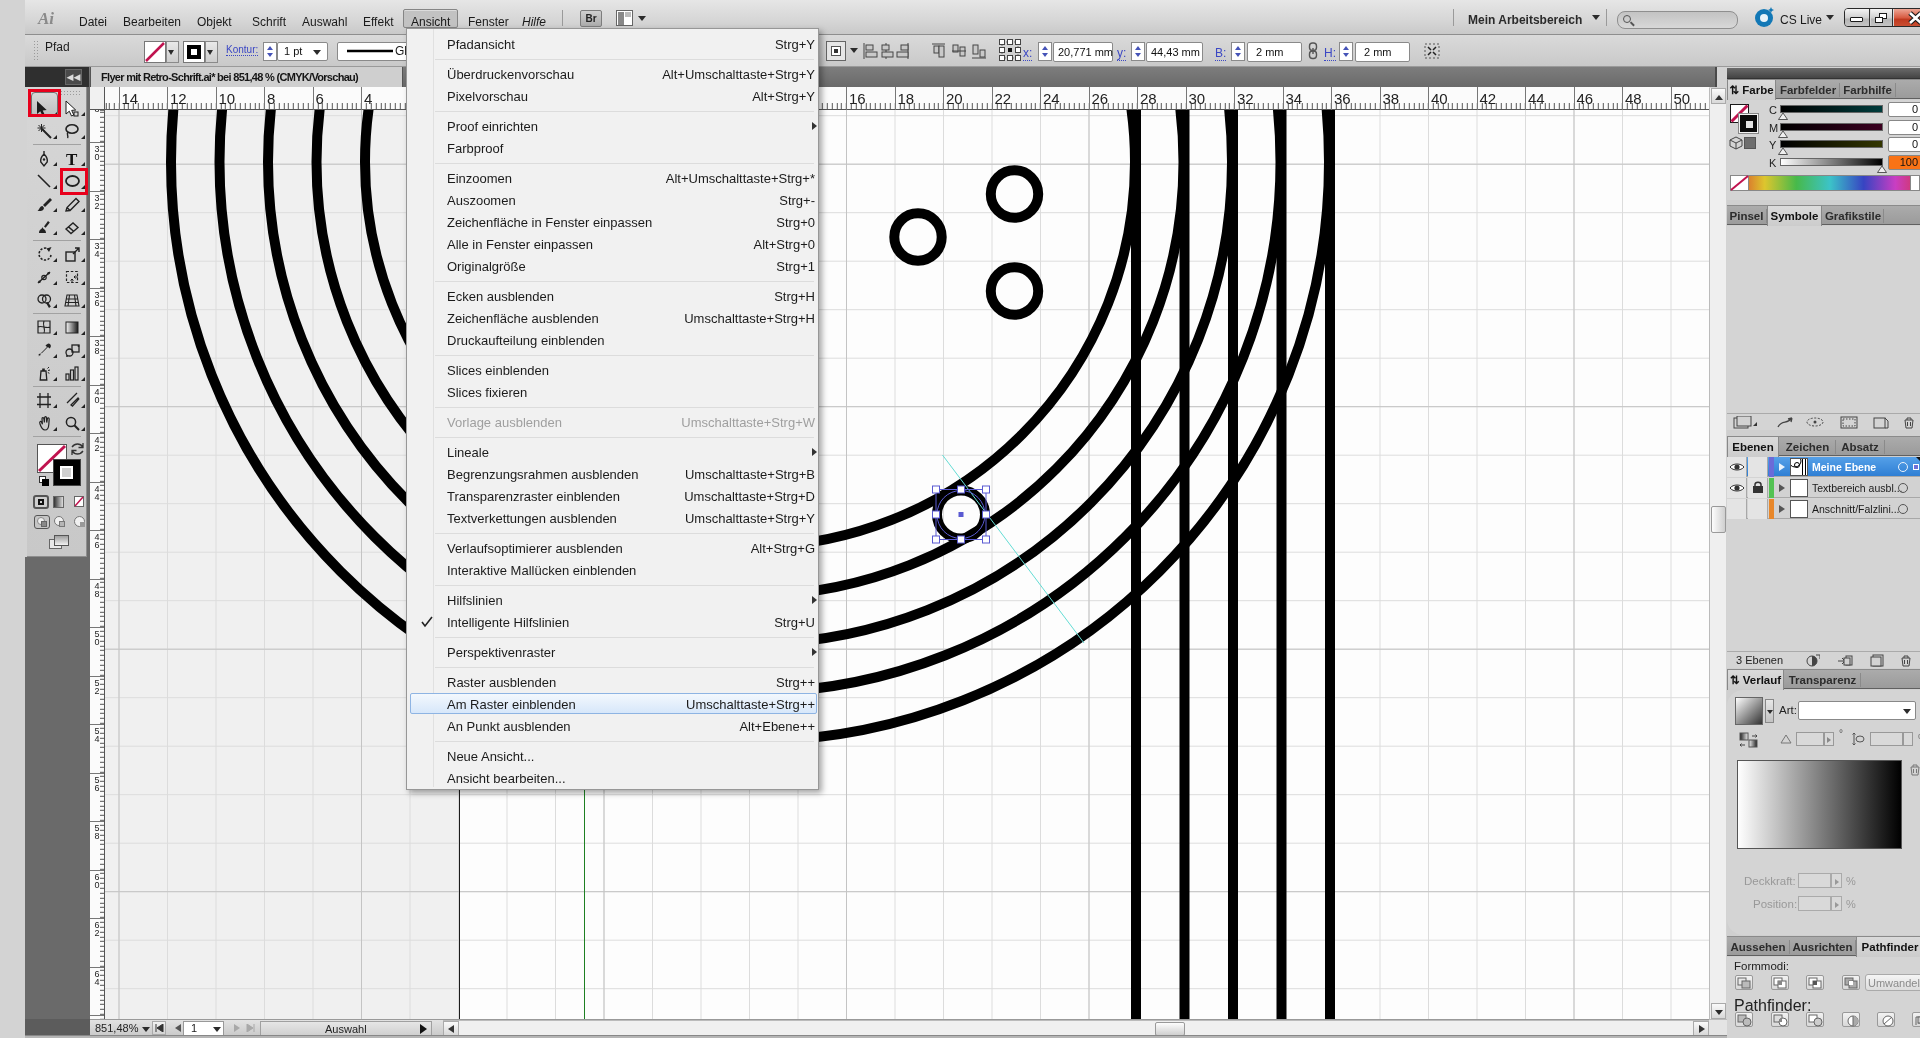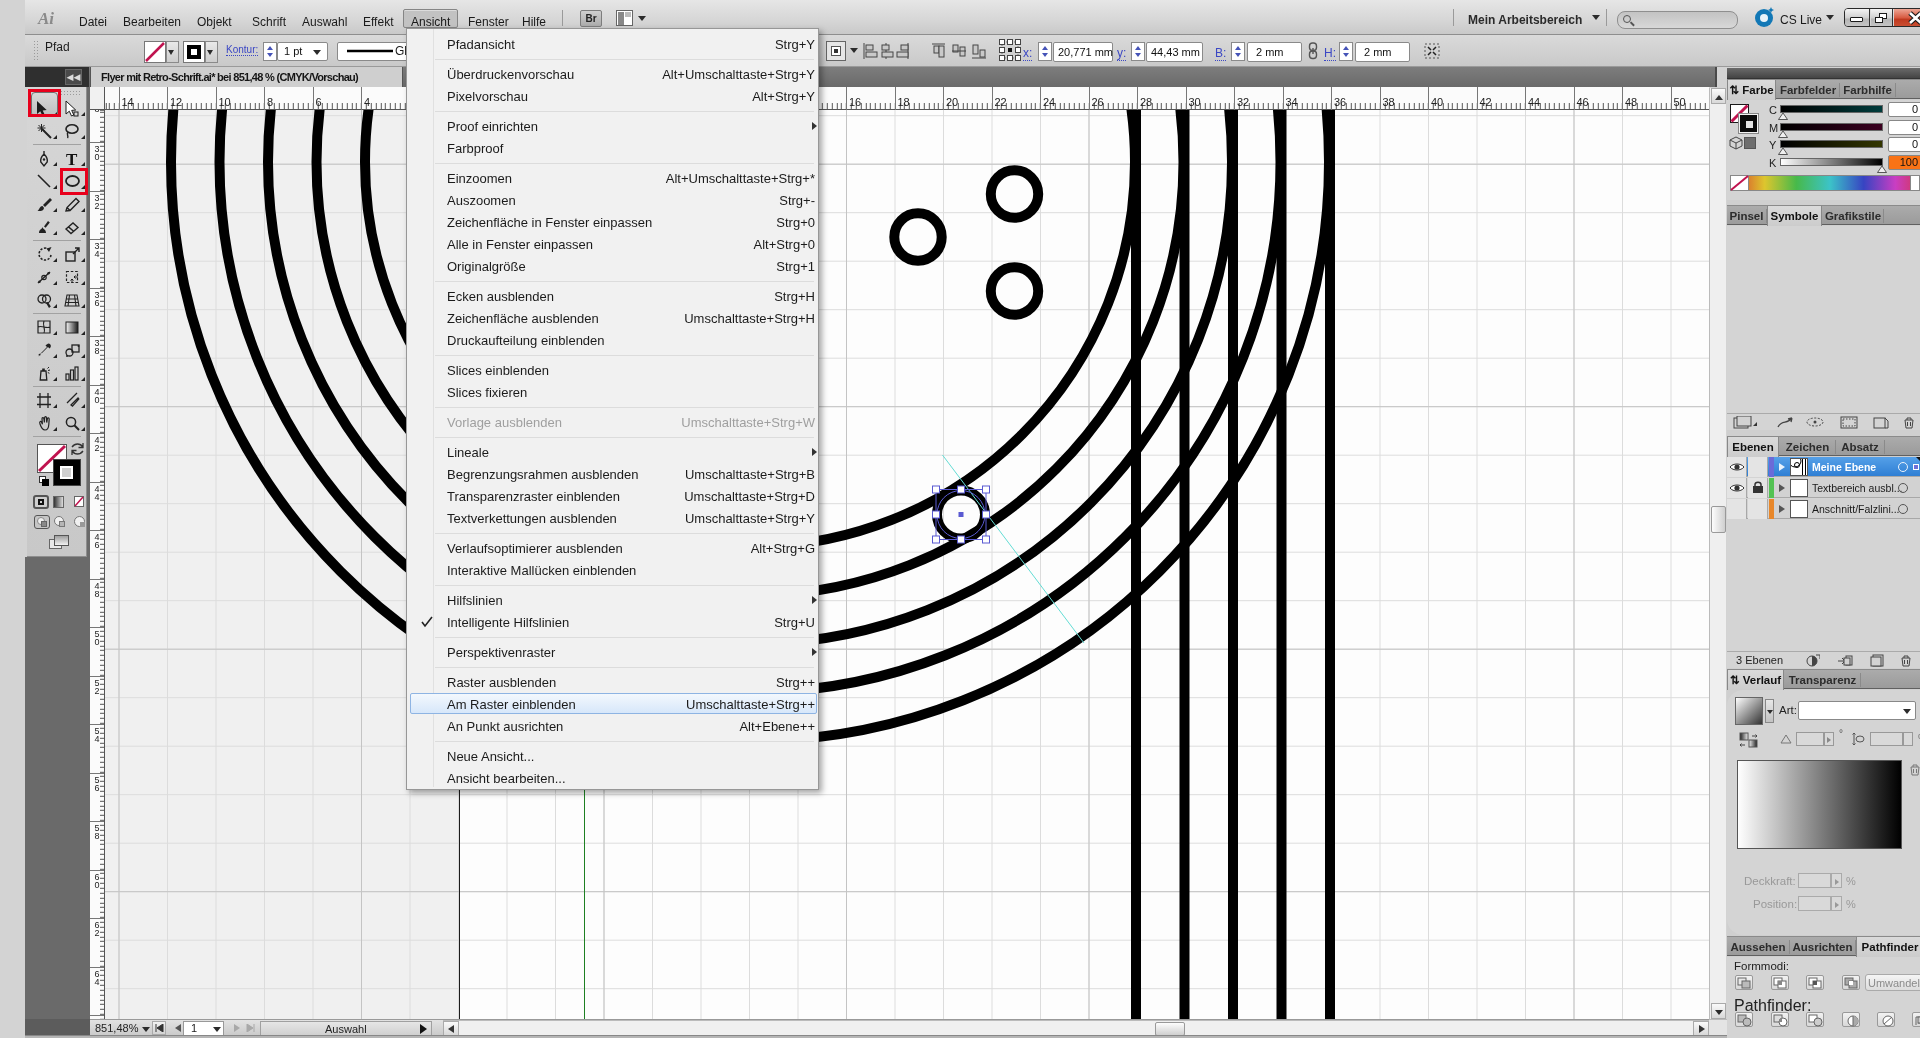--- a/index.html
+++ b/index.html
@@ -23,21 +23,21 @@
 #doctab{position:absolute;left:65px;top:0px;width:313px;height:20px;background:#cfcfcf;border-left:1px solid #555;border-right:1px solid #555;font-size:11px;font-weight:bold;letter-spacing:-0.7px;color:#151515;line-height:20px;white-space:nowrap;overflow:hidden;}
 
 #toolbar{left:2px;top:87px;width:60px;height:470px;background:linear-gradient(#d6d6d6,#c8c8c8);border-right:1px solid #8e8e8e;border-bottom:1px solid #8e8e8e;}
 .tdiv{position:absolute;left:6px;width:48px;height:1px;background:#a2a2a2;}
 .redbox{position:absolute;border:3px solid #e8001c;z-index:5;}
 
 #rulertop{left:80px;top:87px;width:1604px;height:23px;background:#fbfbfb;border-bottom:1px solid #555;}
 #rulerleft{left:65px;top:110px;width:15px;height:909px;background:#fbfbfb;border-right:1px solid #555;overflow:hidden;}
 #rulercorner{left:65px;top:87px;width:15px;height:23px;background:#f1f1f1;border-bottom:1px solid #555;border-right:1px solid #555;}
 .rmaj{position:absolute;top:0;width:1px;height:23px;background:#777;}
-.rnum{position:absolute;top:9px;font-size:11px;color:#222;}
+.rnum{position:absolute;top:3px;font-size:15px;color:#222;}
 .rmajL{position:absolute;left:0;width:15px;height:1px;background:#777;}
 .rnumL{position:absolute;left:3px;font-size:9px;color:#222;line-height:8px;width:8px;text-align:center;}
 
 #canvas{left:80px;top:110px;width:1604px;height:909px;background:#fdfdfd;overflow:hidden;}
 #outart{position:absolute;left:0;top:0;width:354px;height:909px;background:#f0f0f0;}
 #grid{position:absolute;left:0;top:0;width:1604px;height:909px;background-image:linear-gradient(to right,#c4c4c4 1px,transparent 1px),linear-gradient(to bottom,#c4c4c4 1px,transparent 1px),linear-gradient(to right,#dcdcdc 1px,transparent 1px),linear-gradient(to bottom,#dcdcdc 1px,transparent 1px);background-size:242.5px 242.5px,242.5px 242.5px,48.5px 48.5px,48.5px 48.5px;background-position:13.5px 0px,0px 53.7px,13.5px 5.2px,13.5px 5.2px;}
 #abedge{position:absolute;left:354px;top:0;width:1px;height:909px;background:#1c1c1c;}
 #guide{position:absolute;left:479px;top:0;width:1px;height:909px;background:#1e8023;}
 
 #vscroll{left:1684px;top:88px;width:17px;height:931px;background:#efefef;border-left:1px solid #bbb;}
@@ -67,21 +67,21 @@
   <div id="ailogo">Ai</div>
   <span class="mitem" style="left:54px;">Datei</span>
   <span class="mitem" style="left:98px;">Bearbeiten</span>
   <span class="mitem" style="left:172px;">Objekt</span>
   <span class="mitem" style="left:227px;">Schrift</span>
   <span class="mitem" style="left:277px;">Auswahl</span>
   <span class="mitem" style="left:338px;">Effekt</span>
   <div id="ansichtbox"></div>
   <span class="mitem" style="left:386px;z-index:2;">Ansicht</span>
   <span class="mitem" style="left:443px;">Fenster</span>
-  <span class="mitem" style="left:497px;">Hilfe</span>
+  <span class="mitem" style="left:497px;font-style:italic;">Hilfe</span>
   <div class="abs" style="left:537px;top:10px;width:1px;height:16px;background:#9a9a9a;"></div>
   <div class="abs" style="left:555px;top:10px;width:22px;height:17px;background:linear-gradient(#cfcfcf,#ababab);border:1px solid #7d7d7d;border-radius:2px;font-size:10px;font-weight:bold;color:#222;text-align:center;line-height:16px;">Br</div>
   <div class="abs" style="left:591px;top:10px;width:17px;height:16px;background:#fff;border:1px solid #666;">
     <div class="abs" style="left:1px;top:1px;width:6px;height:13px;background:#888;"></div>
     <div class="abs" style="left:8px;top:1px;width:6px;height:5px;background:#bbb;"></div>
   </div>
   <div class="darr" style="left:613px;top:16px;"></div>
   <div class="abs" style="left:1428px;top:9px;width:1px;height:17px;background:#9a9a9a;"></div>
   <span class="mitem" style="left:1443px;top:11px;font-weight:bold;color:#2b2b2b;">Mein Arbeitsbereich</span>
   <div class="darr" style="left:1567px;top:15px;"></div>
@@ -1075,21 +1075,21 @@
         <div class="msep" style="top:637.5px"></div>
         <div class="mi" style="top:642px">
           <span class="lab">Raster ausblenden</span>
           <span class="sc">Strg++</span>
         </div>
         <div class="mi" style="top:664px">
           <span class="lab">Am Raster einblenden</span>
           <span class="sc">Umschalttaste+Strg++</span>
         </div>
         <div class="mi" style="top:686px">
-          <span class="lab">An Punkt ausrichten</span>
+          <span class="lab">An Punkt ausblenden</span>
           <span class="sc">Alt+Ebene++</span>
         </div>
         <div class="msep" style="top:711.5px"></div>
         <div class="mi" style="top:716px">
           <span class="lab">Neue Ansicht...</span>
         </div>
         <div class="mi" style="top:738px">
           <span class="lab">Ansicht bearbeiten...</span>
         </div>
       </div>

